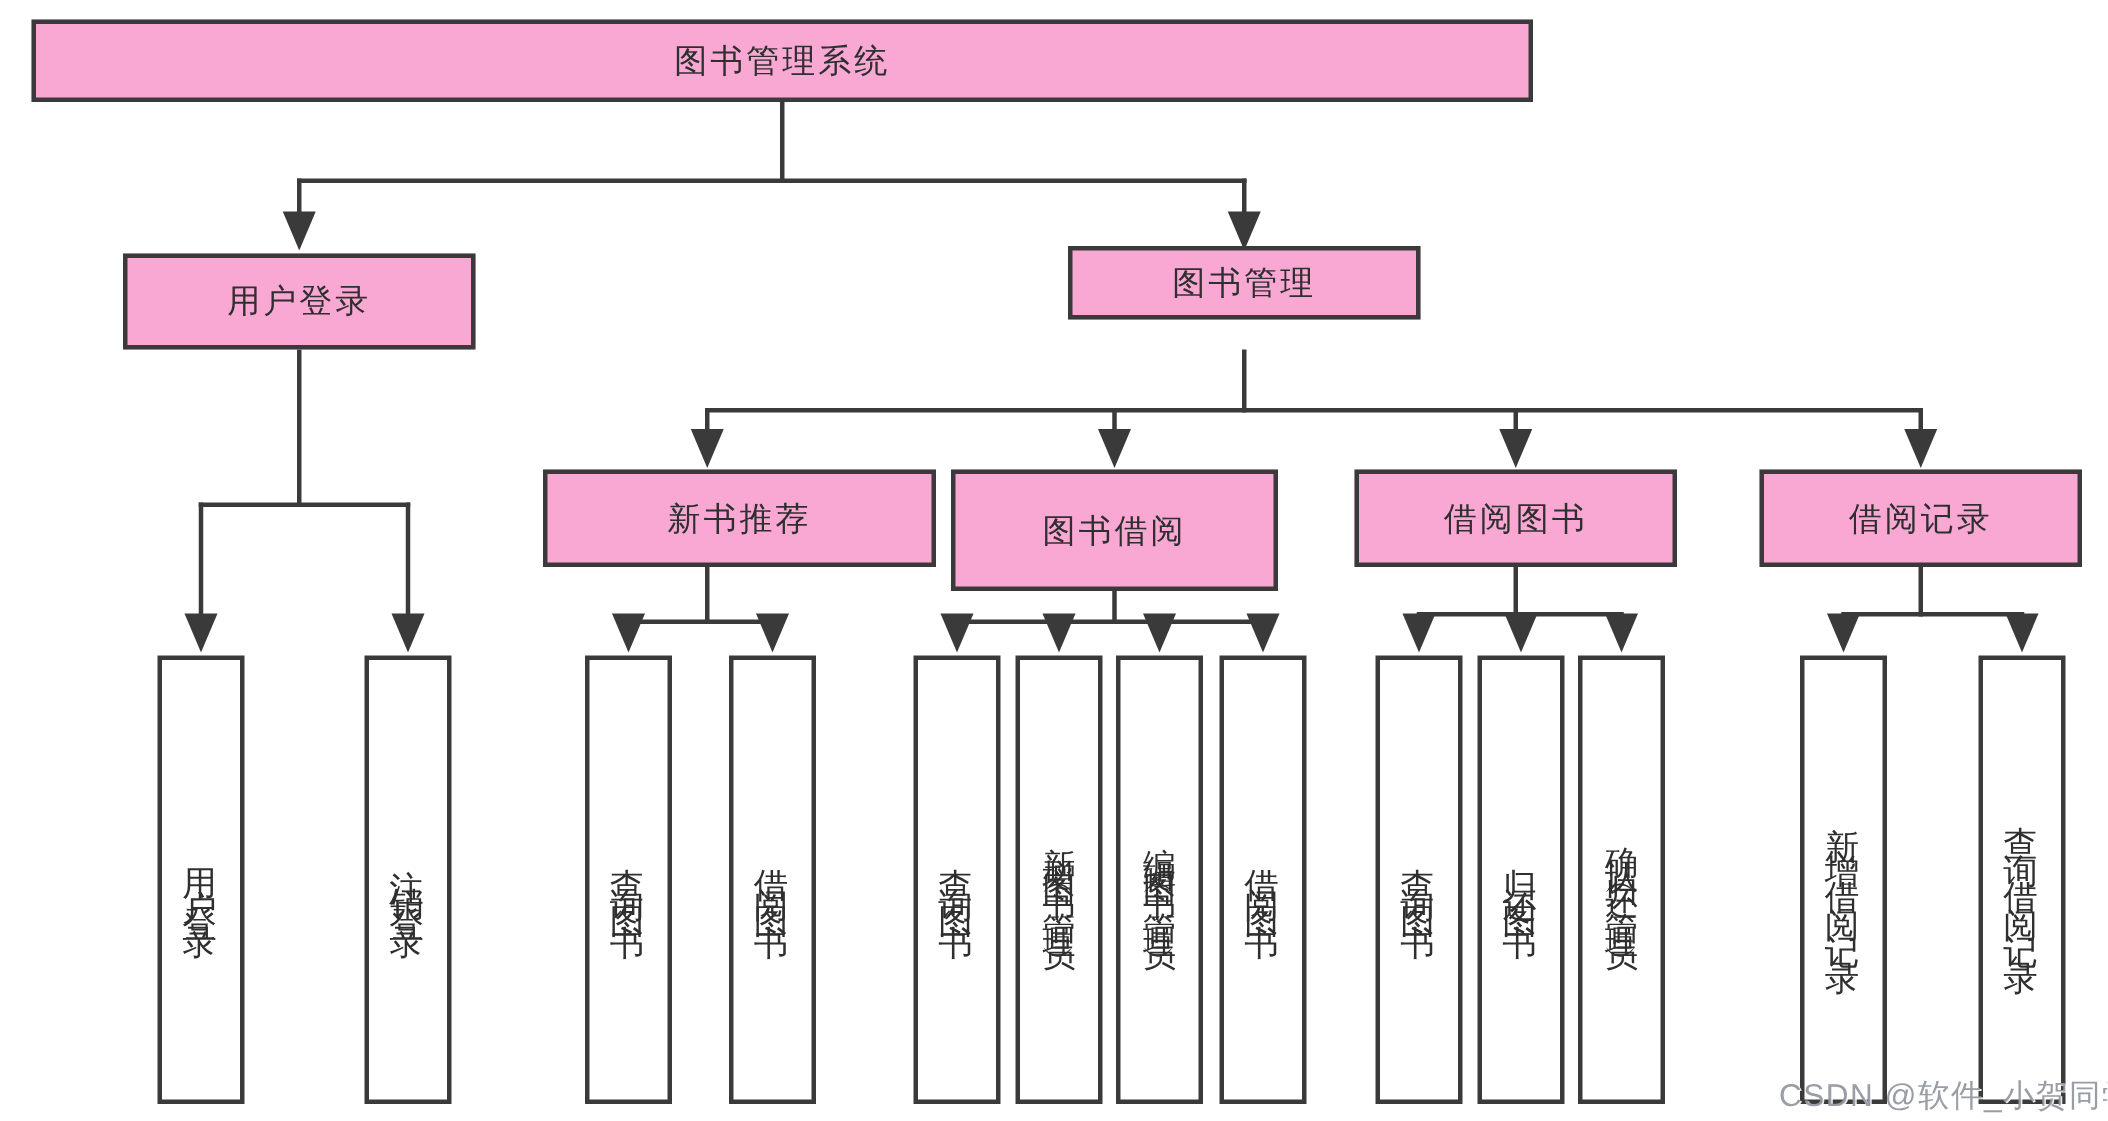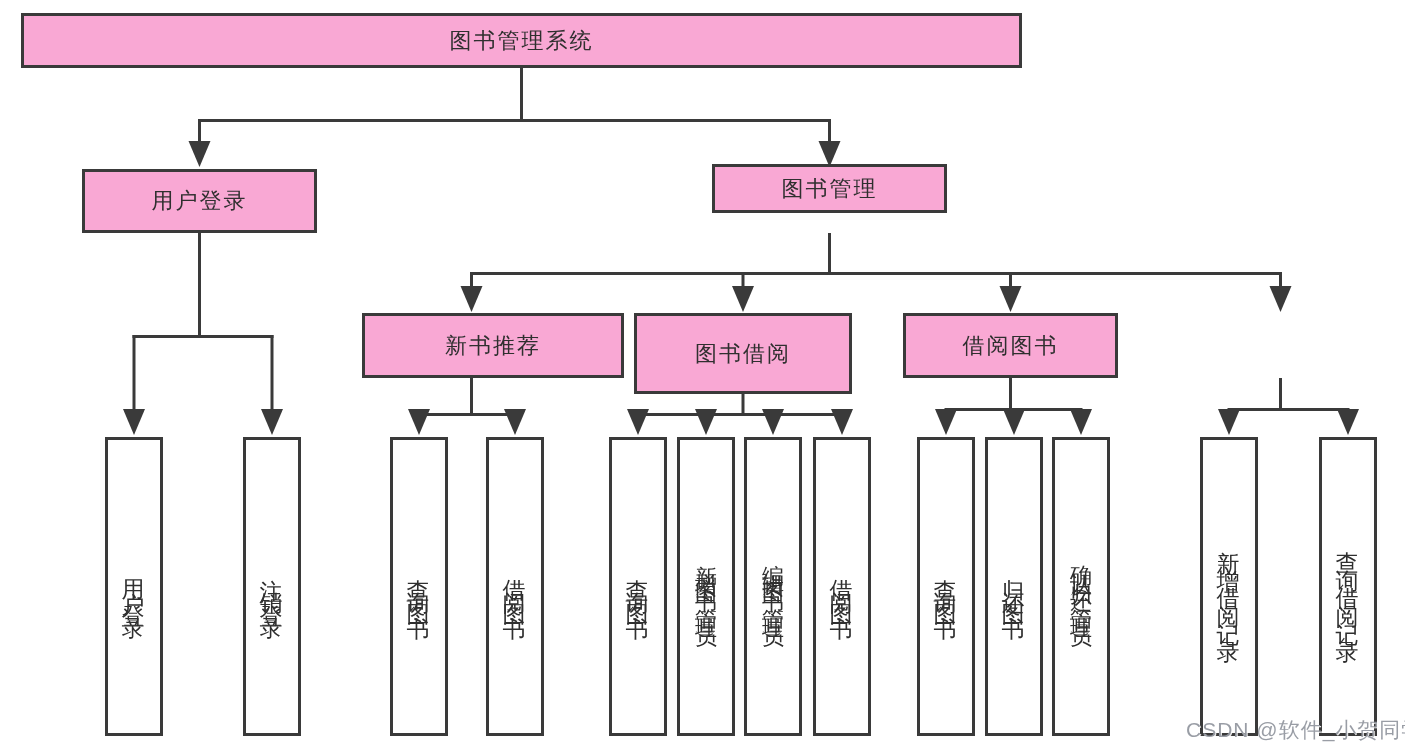--- a/index.html
+++ b/index.html
@@ -144,20 +144,23 @@
 
   <div class="node" style="left:362px;top:313px;width:262px;height:65px">
     <span>新书推荐</span>
   </div>
   <div class="node" style="left:634px;top:313px;width:218px;height:81px">
     <span>图书借阅</span>
   </div>
   <div class="node" style="left:903px;top:313px;width:215px;height:65px">
     <span>借阅图书</span>
   </div>
+  <div class="node" style="left:1173px;top:313px;width:215px;height:65px">
+    <span>借阅记录</span>
+  </div>
 
   <div class="leaf" style="left:105px">
     <span class="vtext">用户登录</span>
   </div>
   <div class="leaf" style="left:243px">
     <span class="vtext">注销登录</span>
   </div>
 
   <div class="leaf" style="left:390px">
     <span class="vtext">查询图书</span>

